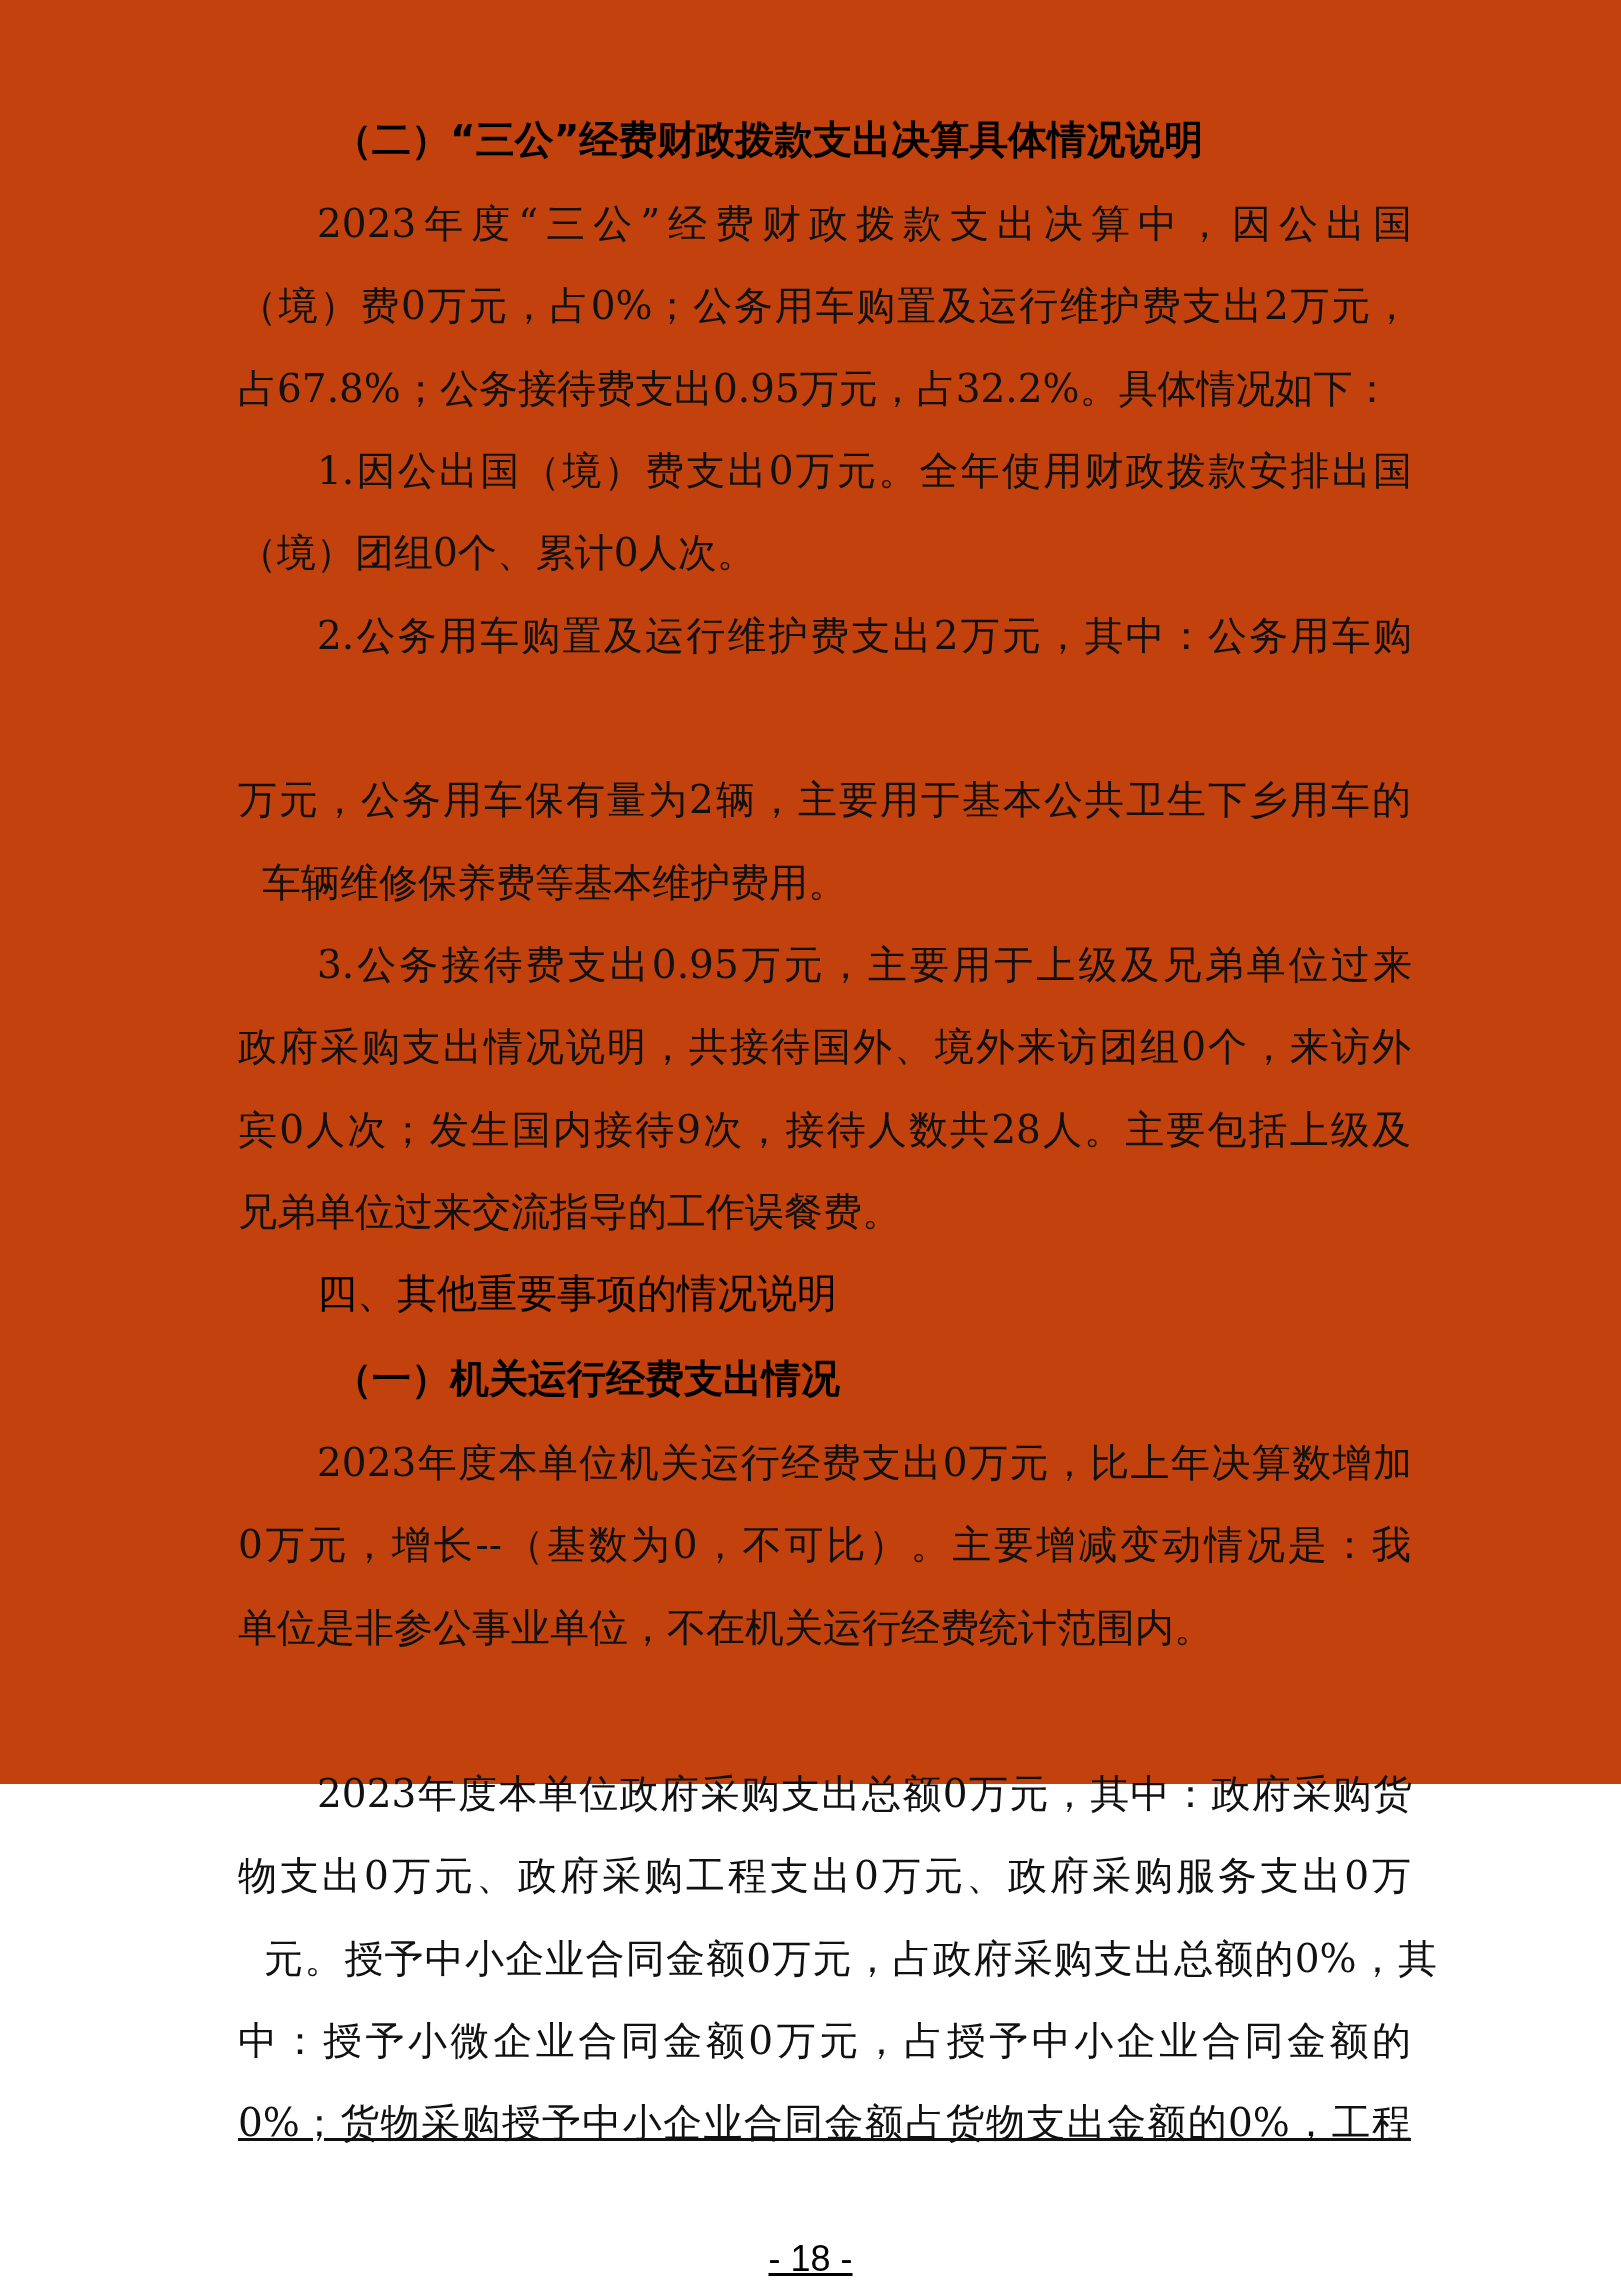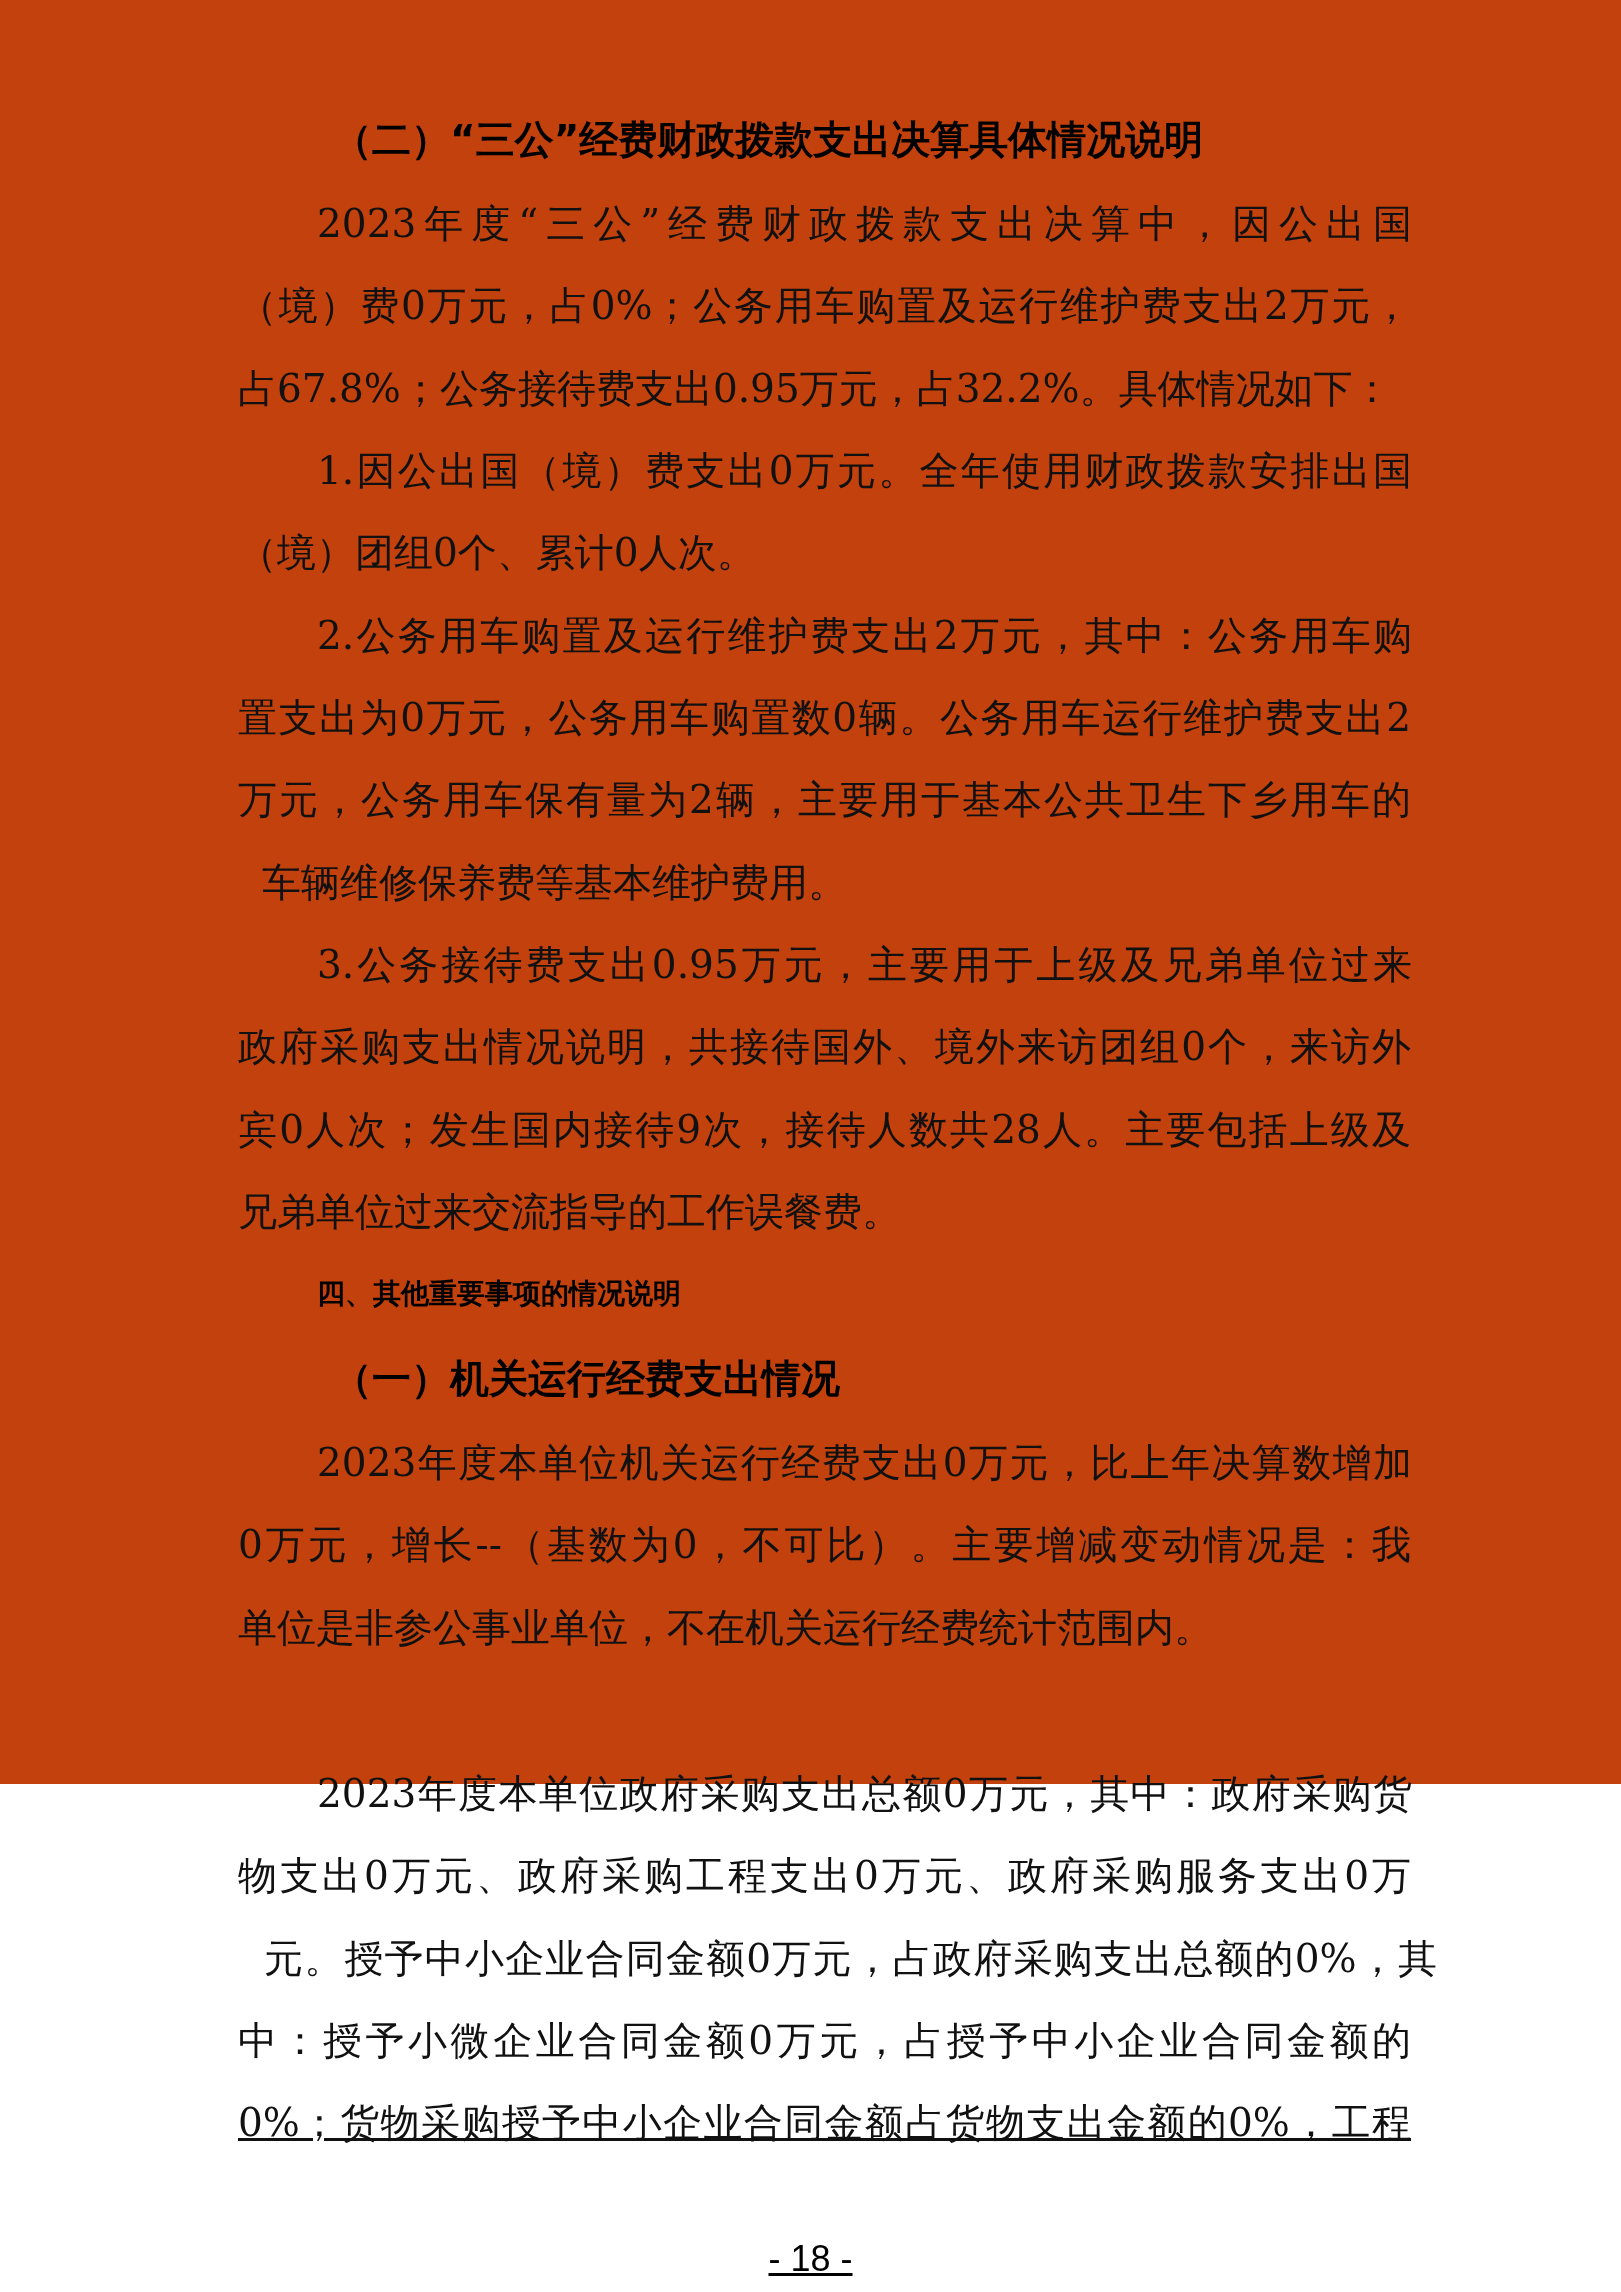--- a/index.html
+++ b/index.html
@@ -21,21 +21,21 @@
     .line.indent { left: 317px; width: 1095px; }
     .heading {
       position: absolute;
       font-family: "DejaVu Sans", "Liberation Sans", sans-serif;
       font-weight: bold;
       font-size: 39px;
       color: #000;
       white-space: nowrap;
       line-height: 47px;
     }
-    .heading.h1 { font-weight: bold; font-size: 28px; }
+    .heading.h1 { font-weight: normal; font-size: 40px; }
     .page-number {
       position: absolute;
       left: 0; width: 1621px;
       top: 2238px;
       text-align: center;
       font-family: "Liberation Sans", sans-serif;
       font-size: 36px;
       color: #000;
       text-decoration: underline;
     }
@@ -48,21 +48,20 @@
   <div class="heading" style="left:333px; top:116px;">（二）“三公”经费财政拨款支出决算具体情况说明</div>
 
   <div class="line indent" style="top:200px;">2023年度“三公”经费财政拨款支出决算中，因公出国</div>
   <div class="line" style="top:282px;">（境）费0万元，占0%；公务用车购置及运行维护费支出2万元，</div>
   <div class="line last" style="top:365px;">占67.8%；公务接待费支出0.95万元，占32.2%。具体情况如下：</div>
 
   <div class="line indent" style="top:447px;">1.因公出国（境）费支出0万元。全年使用财政拨款安排出国</div>
   <div class="line last" style="top:529px;">（境）团组0个、累计0人次。</div>
 
   <div class="line indent" style="top:612px;">2.公务用车购置及运行维护费支出2万元，其中：公务用车购</div>
-  <div class="line" style="top:694px;">置支出为0万元，公务用车购置数0辆。公务用车运行维护费支出2</div>
   <div class="line" style="top:776px;">万元，公务用车保有量为2辆，主要用于基本公共卫生下乡用车的</div>
   <div class="line last" style="top:859px;margin-left:24px;">车辆维修保养费等基本维护费用。</div>
 
   <div class="line indent" style="top:941px;">3.公务接待费支出0.95万元，主要用于上级及兄弟单位过来</div>
   <div class="line" style="top:1023px;">政府采购支出情况说明，共接待国外、境外来访团组0个，来访外</div>
   <div class="line" style="top:1106px;">宾0人次；发生国内接待9次，接待人数共28人。主要包括上级及</div>
   <div class="line last" style="top:1188px;">兄弟单位过来交流指导的工作误餐费。</div>
 
   <div class="heading h1" style="left:317px; top:1270px;">四、其他重要事项的情况说明</div>
 

